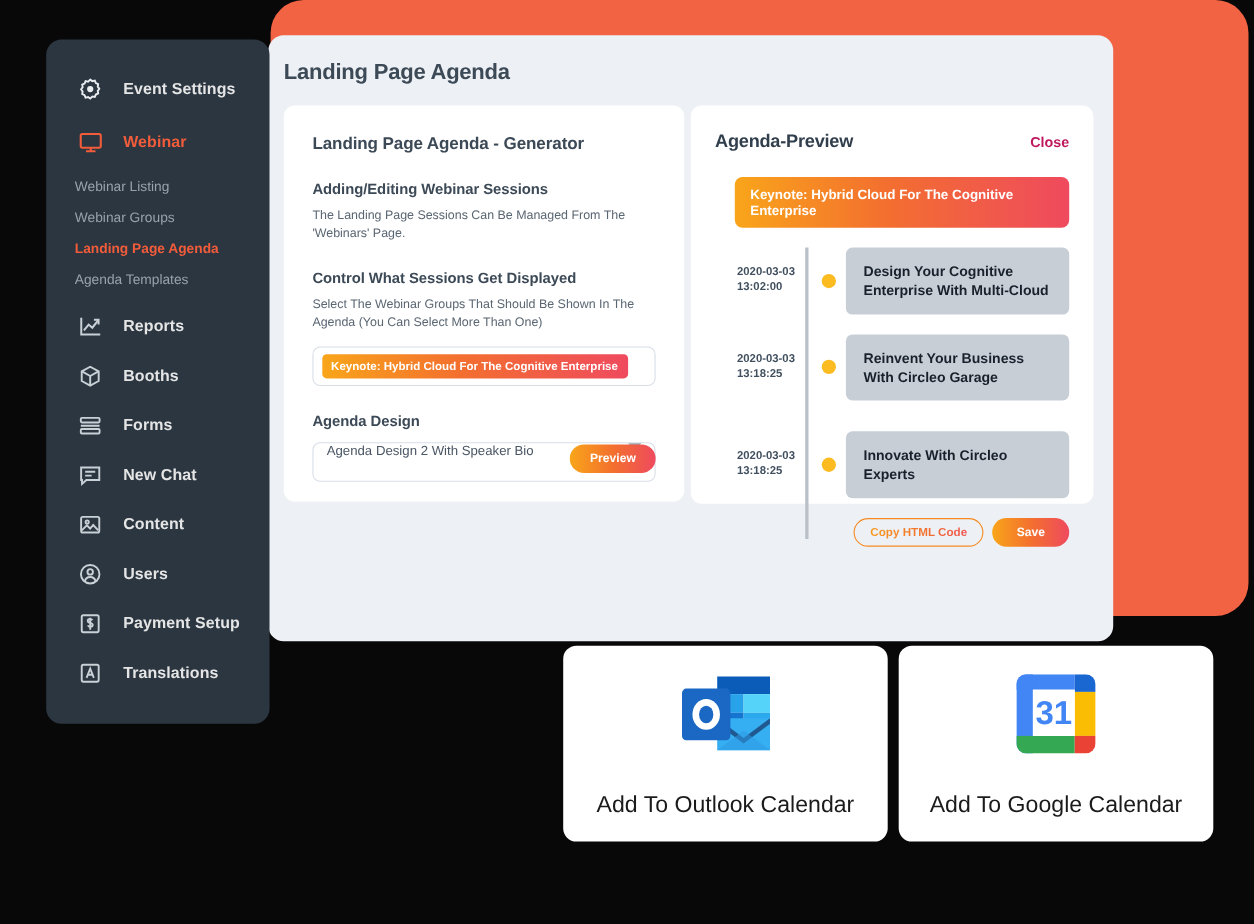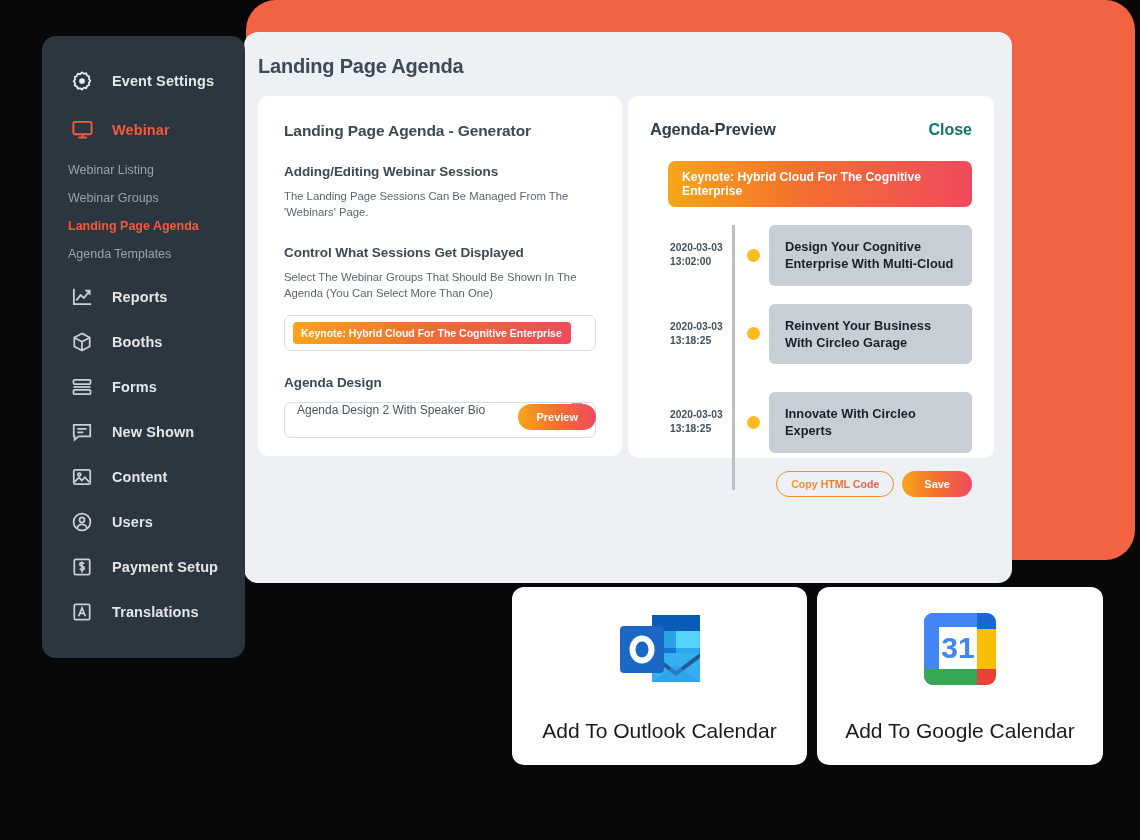--- a/index.html
+++ b/index.html
@@ -109,21 +109,21 @@
     font-size: 11px; font-weight: bold; font-family: inherit;
     padding: 7px 18px; cursor: pointer;
   }
   .btn-preview-row {
     position: absolute; right: 26px; bottom: 26px;
   }
 
   
   .prev-head { display: flex; justify-content: space-between; align-items: baseline; }
   .prev-title { font-size: 16.5px; font-weight: bold; color: #313E4C; letter-spacing: -0.2px; }
-  .prev-close { font-size: 16px; font-weight: bold; color: #0f766e; cursor: pointer; }
+  .prev-close { font-size: 13px; font-weight: bold; color: #be185d; cursor: pointer; }
 
   .keynote-bar {
     margin-top: 22px; margin-left: 18px;
     background: linear-gradient(90deg, #F9A51A 0%, #F36F2F 45%, #EF4A5E 100%);
     border-radius: 7px; color: #fff;
     font-size: 12.2px; font-weight: bold;
     padding: 9px 14px; display: inline-block;
   }
 
   .timeline { position: relative; margin-top: 4px; padding-left: 0; }
@@ -252,21 +252,21 @@
     </div>
 
     <div class="nav-item">
       <span class="ic">
         <svg class="icn" width="22" height="22" viewBox="0 0 24 24" fill="none" stroke="#C9D0D6" stroke-width="1.9">
           <path d="M3 4.3h18v12.4H8.2L3.9 20.6V16.7H3z"></path>
           <line x1="7" y1="8.6" x2="17" y2="8.6"></line>
           <line x1="7" y1="12.4" x2="13.4" y2="12.4"></line>
         </svg>
       </span>
-      <span>New Shown</span>
+      <span>New Chat</span>
     </div>
 
     <div class="nav-item">
       <span class="ic">
         <svg class="icn" width="22" height="22" viewBox="0 0 24 24" fill="none" stroke="#C9D0D6" stroke-width="1.9">
           <rect x="3" y="4.2" width="18" height="15.6" rx="1.6"></rect>
           <circle cx="9" cy="9.3" r="1.6"></circle>
           <path d="M3.6 17.6l5.1-5 3.2 3.2 3.1-3.5 5 5.3"></path>
         </svg>
       </span>

